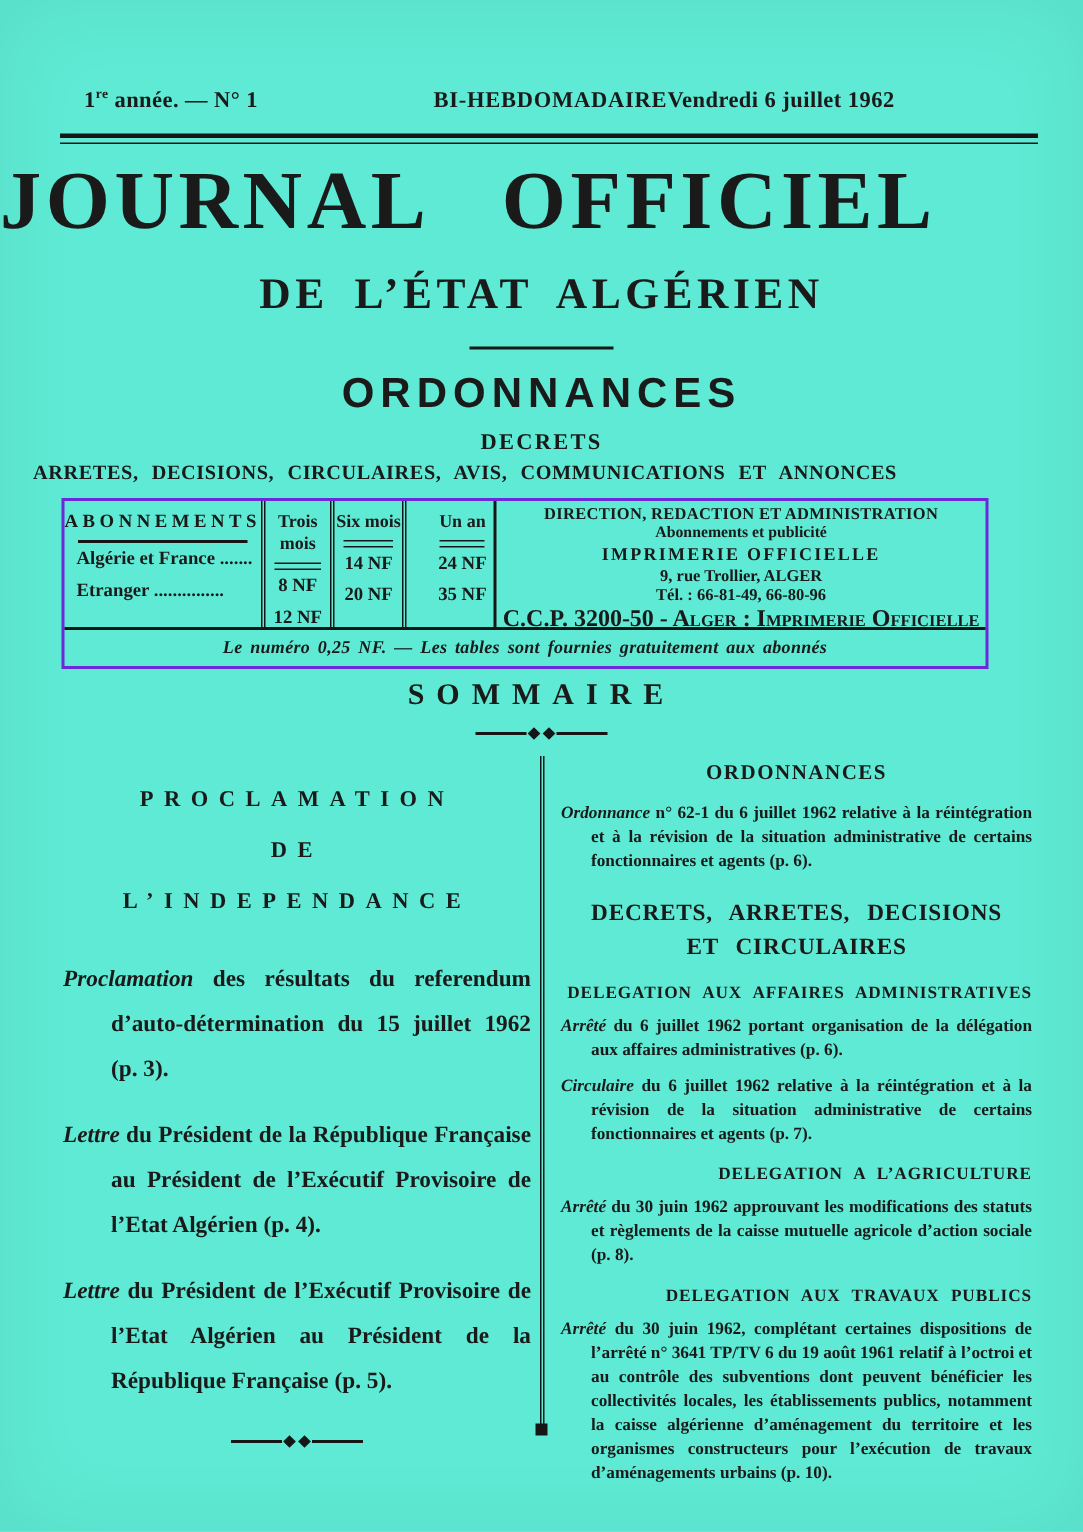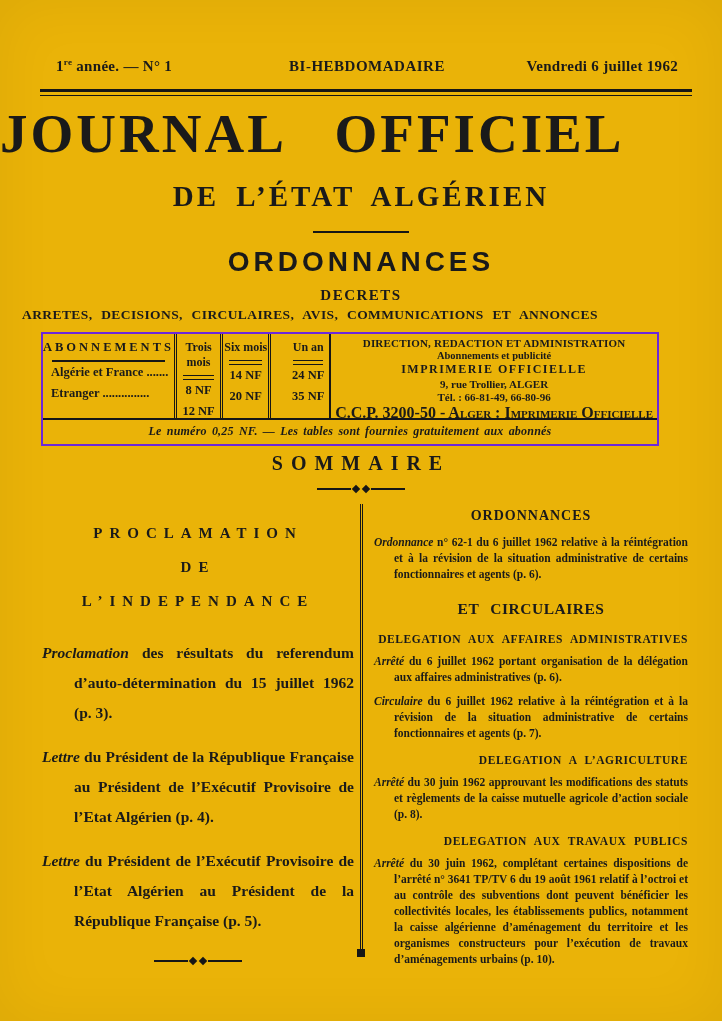--- a/index.html
+++ b/index.html
@@ -3,33 +3,33 @@
 <meta charset="utf-8">
 <style>
   html,body{margin:0;padding:0;}
   body{
     width:722px;height:1021px;
     background:#e9e8e4;
     font-family:"Liberation Serif","DejaVu Serif",serif;
   }
   .page{
     position:relative;width:722px;height:1021px;overflow:hidden;
-    background:#eab308;color:#1a1a1a;
+    background:#5eead4;color:#1a1a1a;
     box-shadow:inset 0 0 60px rgba(0,0,0,0.06);
   }
 
   
   .top-line{
     position:absolute;top:57px;left:56px;right:44px;
     display:grid;grid-template-columns:1fr auto 1fr;align-items:baseline;
     font-weight:bold;font-size:15px;letter-spacing:0.3px;
   }
   .top-line .left{text-align:left;}
   .top-line .center{text-align:center;letter-spacing:0.5px;}
-  .top-line .right{text-align:right;}
+  .top-line .right{text-align:left;}
   .top-line sup{font-size:9px;}
 
   .double-rule{
     position:absolute;top:89px;left:40px;width:652px;height:3px;
     border-top:3px solid #161616;border-bottom:1px solid #161616;
   }
 
   
   .journal-title{
     position:absolute;top:102px;left:0;width:582px;text-align:center;
@@ -214,20 +214,21 @@
       <span class="di"></span>
       <span class="dl"></span>
     </div>
   </div>
 
   <div class="right-col">
     <div class="r-head-1">ORDONNANCES</div>
     <p class="r-entry"><span class="lead">Ordonnance</span><span> n° 62-1 du 6 juillet 1962 relative à la réintégration et à la révision de la situation administrative de certains fonctionnaires et agents (p. 6).</span></p>
 
     <div class="r-head-2">
+      <div>DECRETS, ARRETES, DECISIONS</div>
       <div>ET CIRCULAIRES</div>
     </div>
 
     <div class="r-head-3">DELEGATION AUX AFFAIRES ADMINISTRATIVES</div>
     <p class="r-entry"><span class="lead">Arrêté</span><span> du 6 juillet 1962 portant organisation de la délégation aux affaires administratives (p. 6).</span></p>
     <p class="r-entry"><span class="lead">Circulaire</span><span> du 6 juillet 1962 relative à la réintégration et à la révision de la situation administrative de certains fonctionnaires et agents (p. 7).</span></p>
 
     <div class="r-head-3">DELEGATION A L’AGRICULTURE</div>
     <p class="r-entry"><span class="lead">Arrêté</span><span> du 30 juin 1962 approuvant les modifications des statuts et règlements de la caisse mutuelle agricole d’action sociale (p. 8).</span></p>
 

